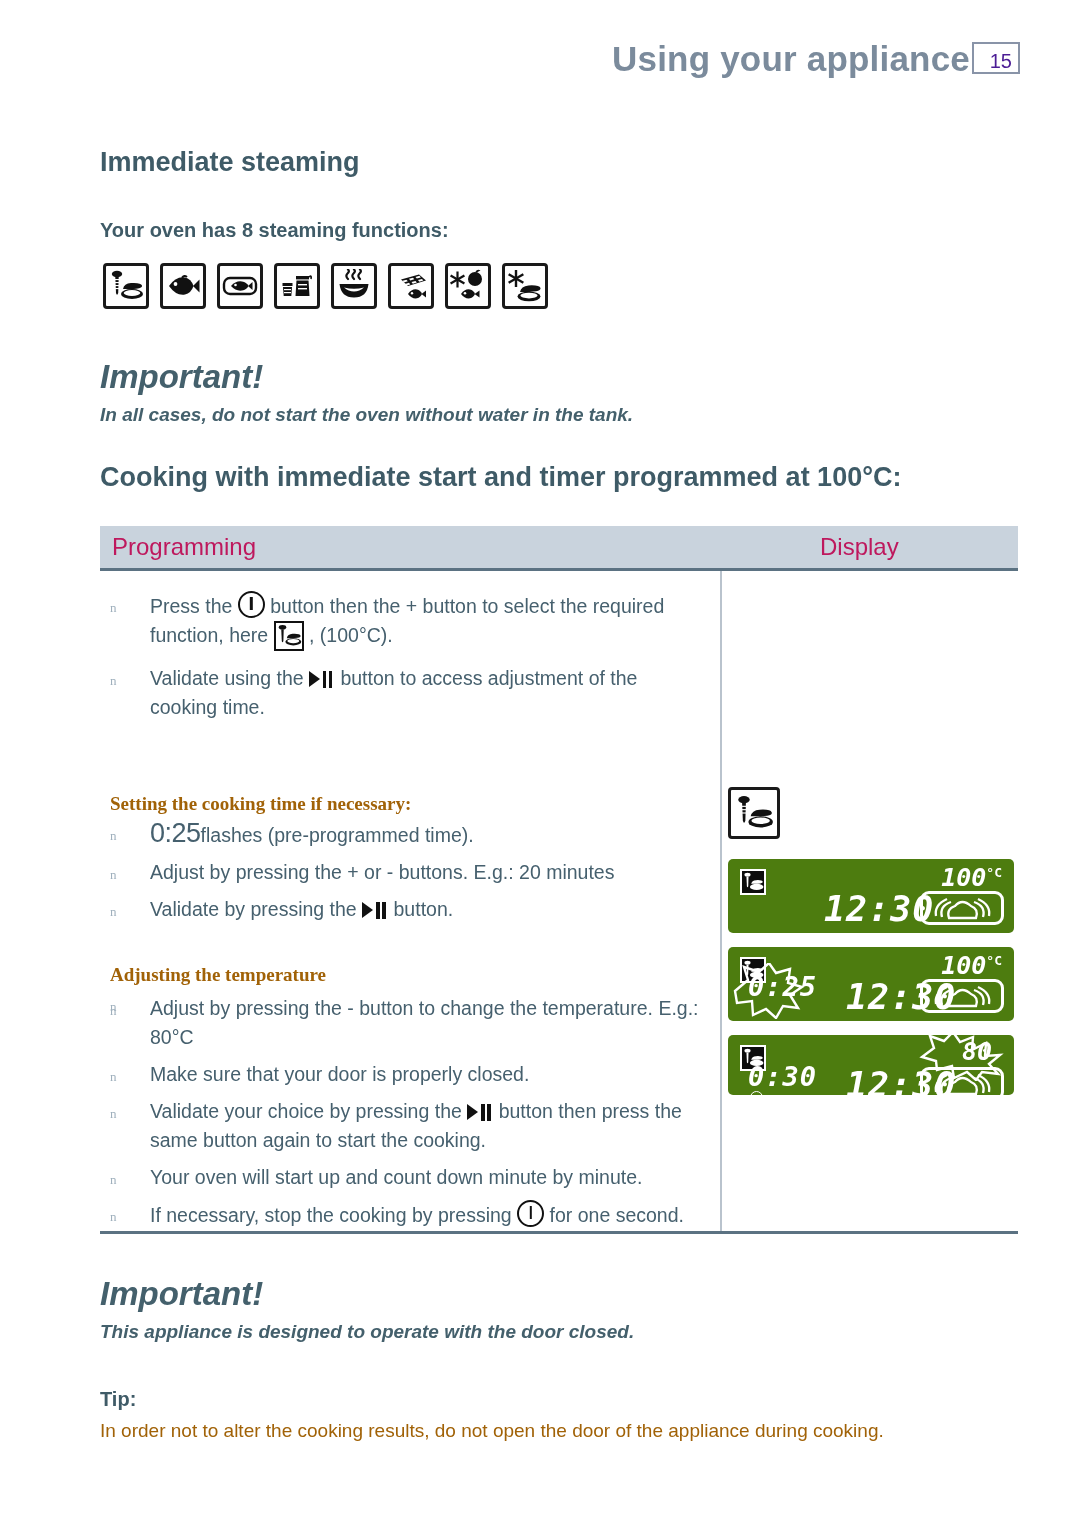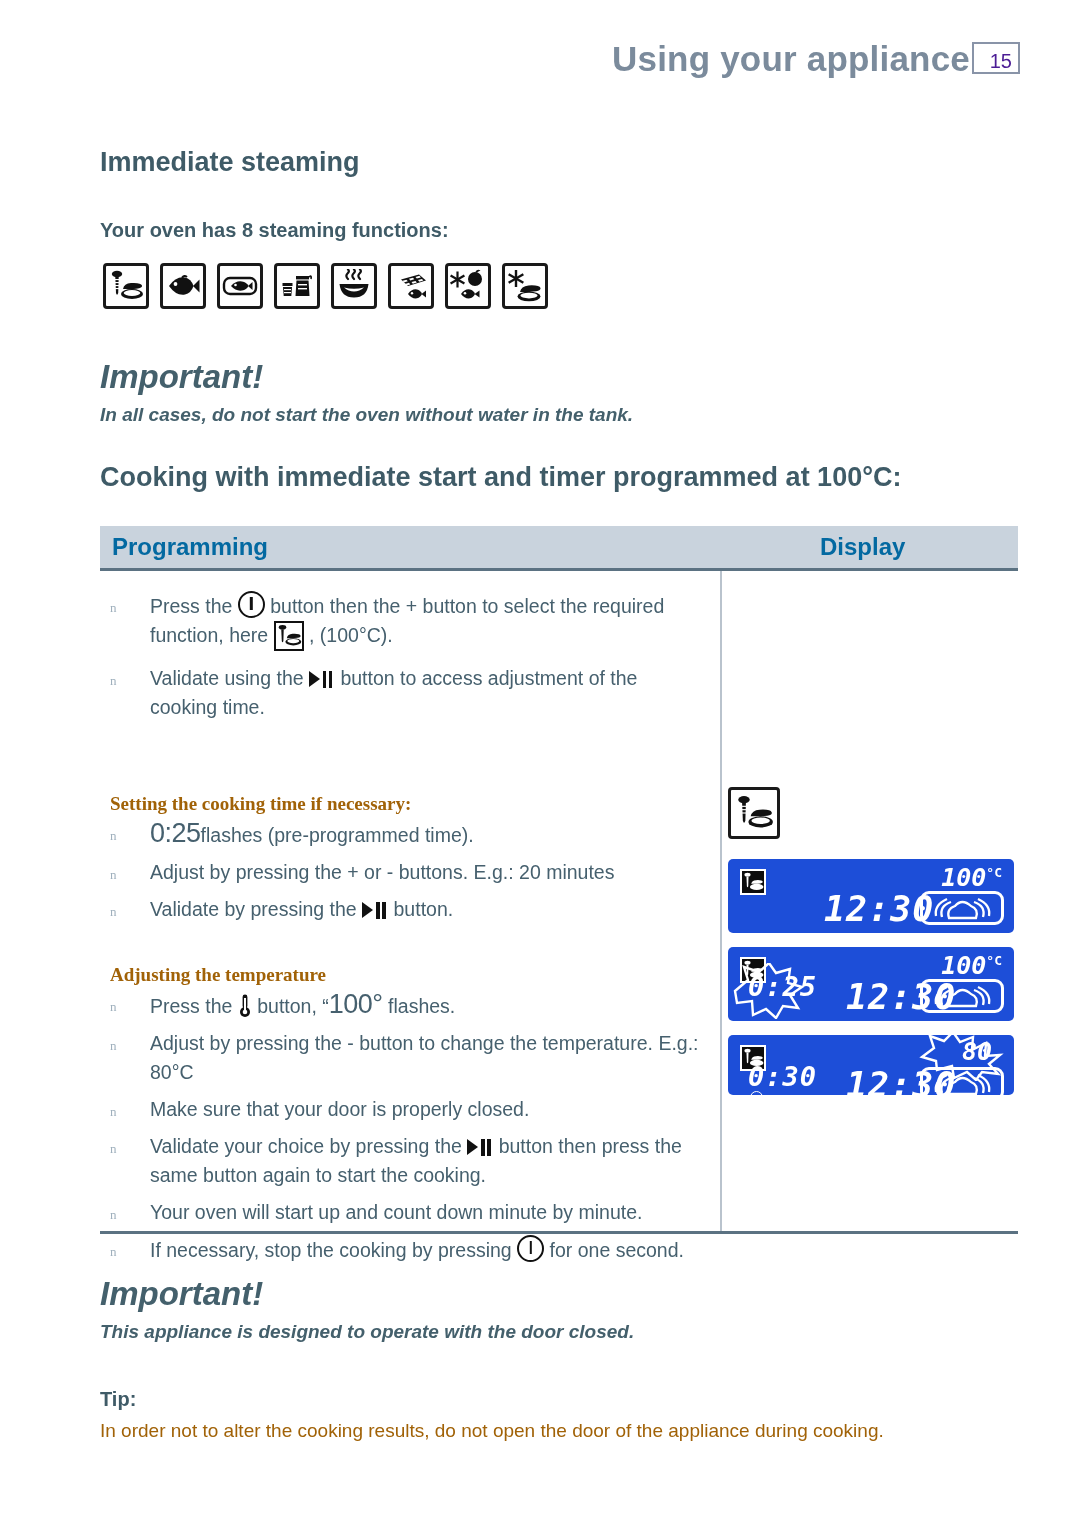--- a/index.html
+++ b/index.html
@@ -28,21 +28,21 @@
 
   
   .fnstrip{position:absolute;left:103px;top:263px;display:flex;gap:11px;}
   .fnbox{width:46px;height:46px;border:3px solid #1a1a1a;border-radius:4px;background:#fff;
          display:flex;align-items:center;justify-content:center;box-sizing:border-box;}
   .fnbox svg{display:block;}
 
   
   .tbl{position:absolute;left:100px;top:526px;width:918px;}
   .tbl-head{height:42px;background:#c9d3dd;display:flex;align-items:center;position:relative;}
-  .tbl-head .hcell{font-size:24px;font-weight:bold;color:#0369a1;}
+  .tbl-head .hcell{font-size:24px;font-weight:normal;color:#be185d;}
   .tbl-head .hcell.prog{margin-left:12px;}
   .tbl-head .hcell.disp{position:absolute;left:720px;}
   .tbl-rule{height:3px;background:#5b7282;width:918px;}
   .tbl-body{position:relative;min-height:660px;}
   .vdiv{position:absolute;left:620px;top:0;width:2px;height:660px;background:#b9c3cd;}
   .tbl-bottom{height:3px;background:#5b7282;width:918px;margin-top:0;}
 
   
   .blist{position:absolute;left:0;top:0;width:610px;}
   .bul{position:relative;padding-left:50px;margin-bottom:13px;font-size:19.5px;line-height:29px;color:#46606e;}
@@ -55,21 +55,21 @@
   .pp .tri{position:absolute;left:0;top:0;width:0;height:0;border-left:11px solid #111;border-top:8.5px solid transparent;border-bottom:8.5px solid transparent;}
   .pp .b1{position:absolute;left:14px;top:0;width:3.4px;height:17px;background:#111;}
   .pp .b2{position:absolute;left:20px;top:0;width:3.4px;height:17px;background:#111;}
   .minibox{display:inline-block;vertical-align:-9px;width:30px;height:30px;border:2.2px solid #111;box-sizing:border-box;}
   .minibox svg{display:block;}
   .big{font-size:27px;letter-spacing:-.5px;}
   .thermo{display:inline-block;vertical-align:-6px;width:14px;height:26px;position:relative;}
 
   
   .dispcol{position:absolute;left:728px;}
-  .lcd{background:#1d4ed8;border-radius:5px;position:relative;}
+  .lcd{background:#4d7c0f;border-radius:5px;position:relative;}
   .lcd .badge{position:absolute;left:12px;top:10px;width:26px;height:26px;border:2px solid #fff;box-sizing:border-box;background:#0d0d0d;}
   .seg{font-family:"DejaVu Sans Mono", monospace;color:#fff;font-weight:bold;font-style:italic;letter-spacing:1px;}
   .temp{position:absolute;color:#fff;font-weight:bold;font-style:italic;font-family:"DejaVu Sans Mono", monospace;}
   .degc{font-size:13px;vertical-align:super;font-style:normal;}
   .steamframe{position:absolute;border:3px solid #fff;border-radius:9px;box-sizing:border-box;}
   .burst{position:absolute;}
 </style>
 </head>
 <body>
 
@@ -263,28 +263,20 @@
         <div class="bul tight">
           <span class="mk">n</span>
           <span><span>Validate by pressing the </span><span class="pp"><span class="tri"></span><span class="b1"></span><span class="b2"></span></span><span> button.</span></span>
         </div>
 
         <div style="height:32px;"></div>
         <div class="sub-h" style="padding-left:10px;">Adjusting the temperature</div>
 
         <div class="bul tight">
           <span class="mk">n</span>
-          <span><span>Press the </span><span class="thermo"><svg width="14" height="26" viewBox="0 0 14 26">
-                  <g>
-                    <rect x="4.6" y="1.5" width="4.8" height="14" rx="2.4" fill="#111"></rect>
-                    <circle cx="7" cy="19" r="5" fill="#111"></circle>
-                    <circle cx="7" cy="19" r="2.3" fill="#fff"></circle>
-                    <rect x="6" y="5" width="2" height="13" fill="#fff"></rect>
-                  </g>
-                </svg></span><span> button, “</span><span class="big">100°</span><span> flashes.</span></span>
         </div>
 
         <div class="bul tight">
           <span class="mk">n</span>
           <span>Adjust by pressing the - button to change the temperature. E.g.: 80°C</span>
         </div>
 
         <div class="bul tight">
           <span class="mk">n</span>
           <span>Make sure that your door is properly closed.</span>

